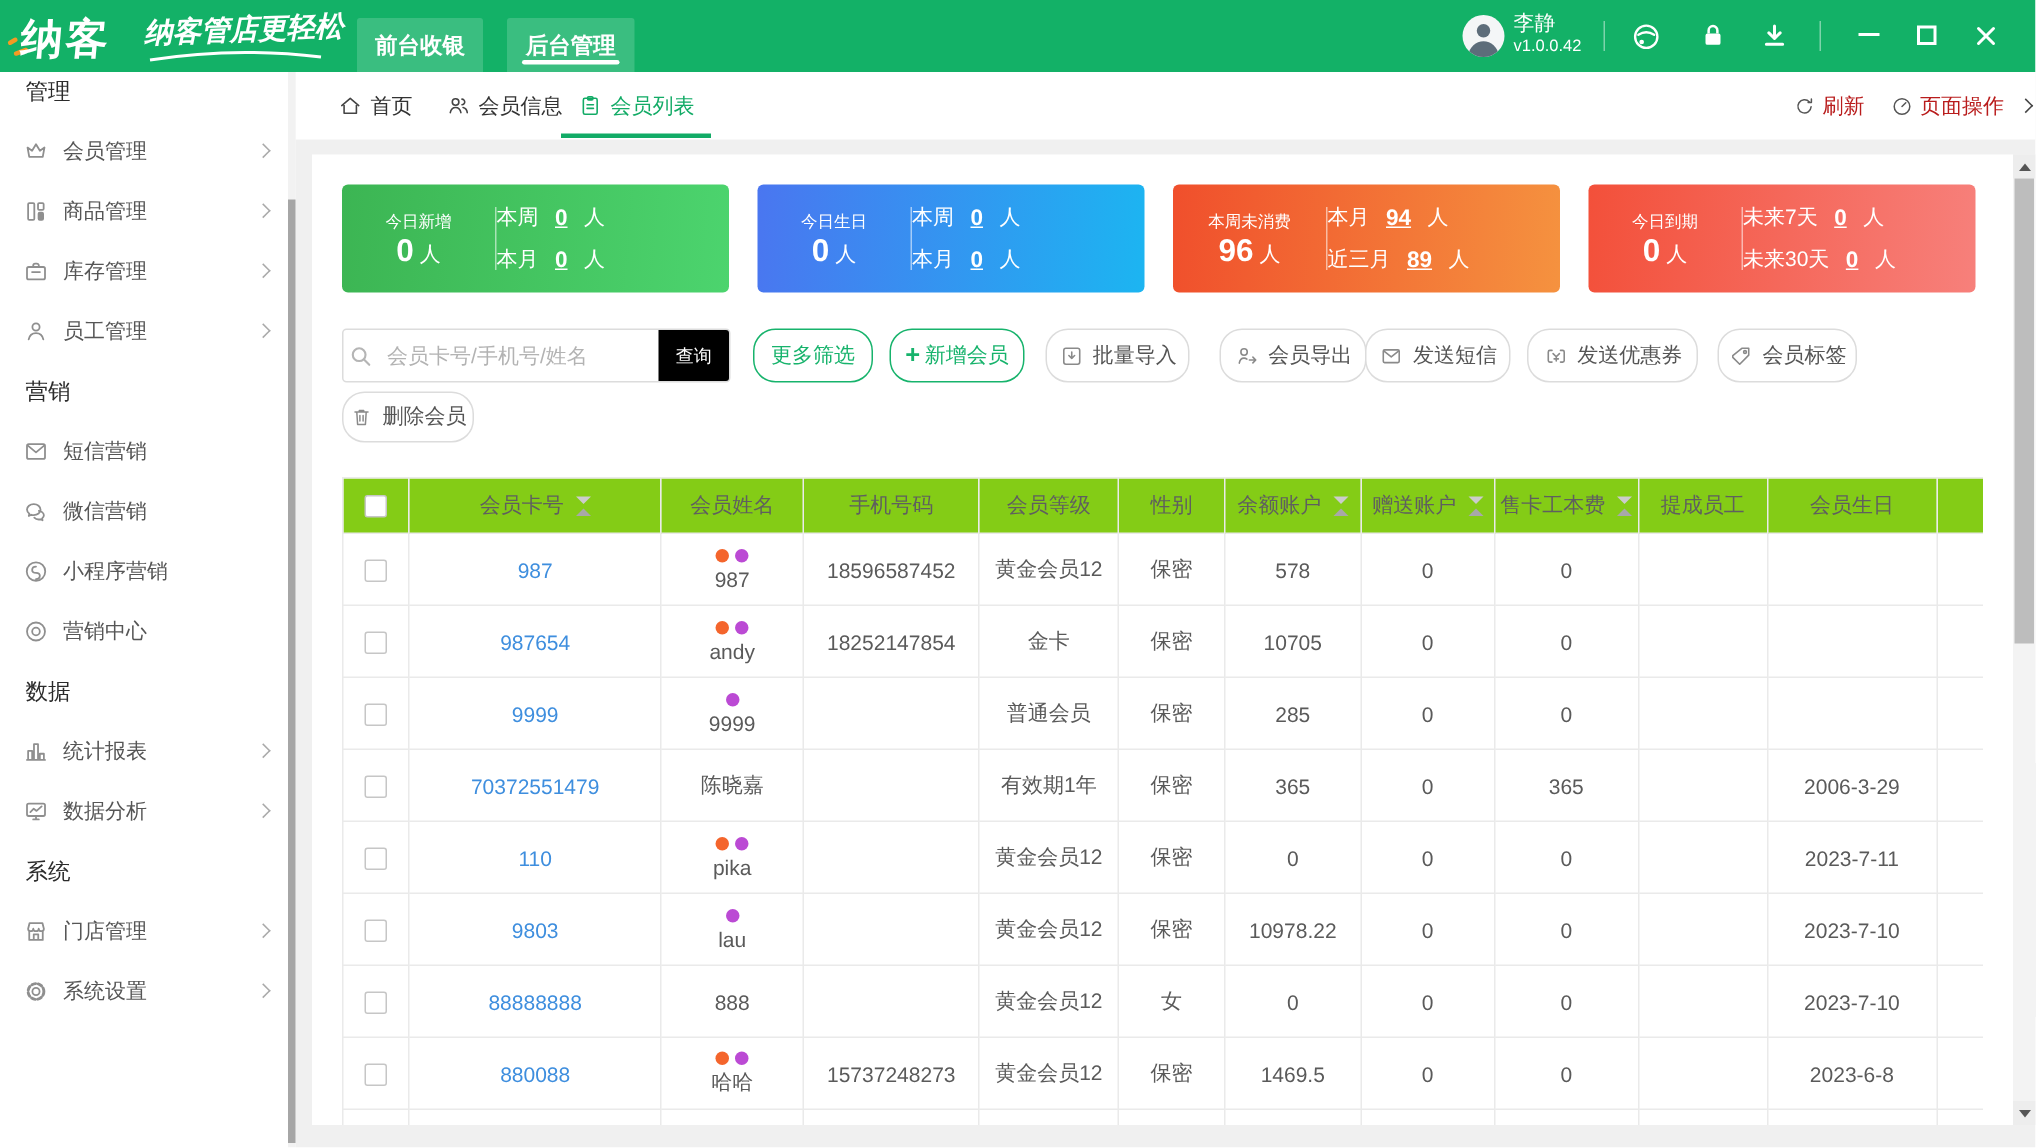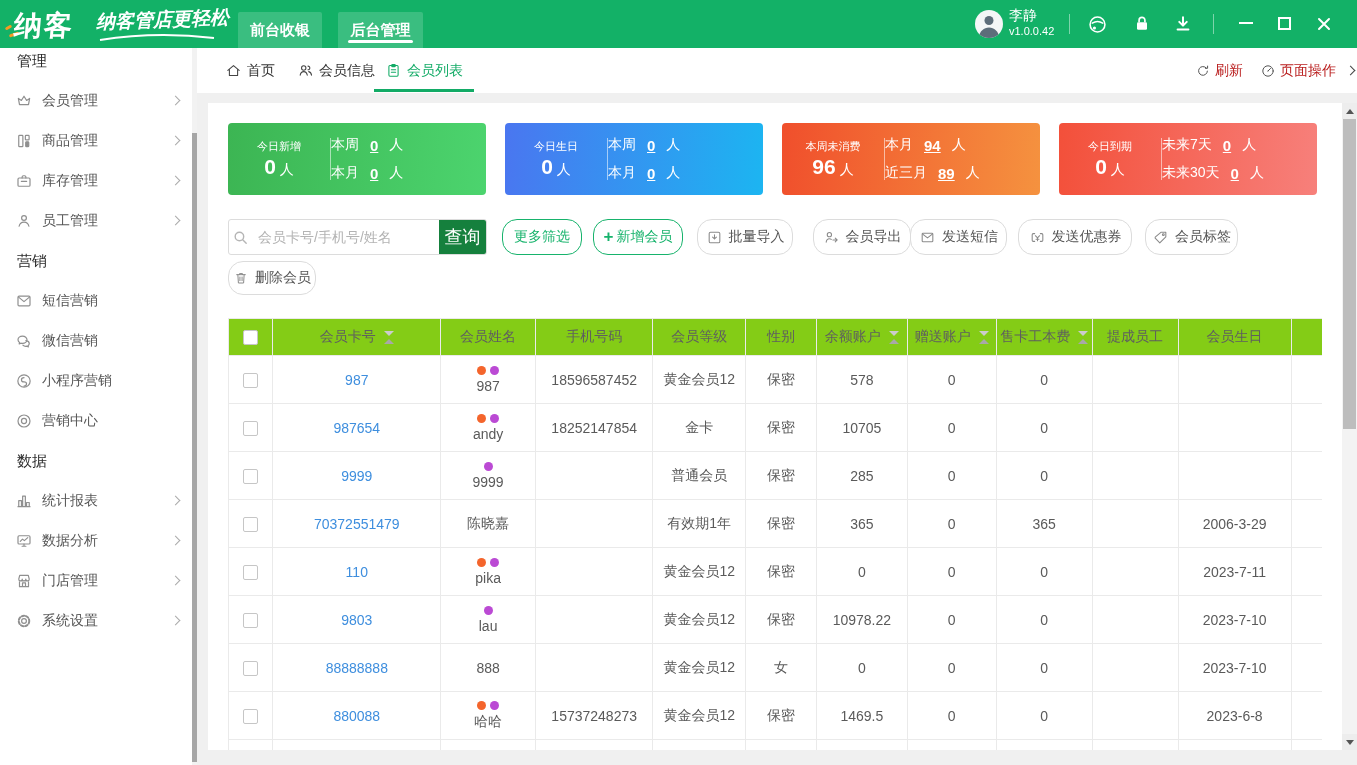--- a/index.html
+++ b/index.html
@@ -50,21 +50,21 @@
 .stat-row{font-size:14px;display:flex;align-items:center;gap:11px}
 .stat-row b{text-decoration:underline;font-size:15px}
 
 .btn{position:absolute;top:116px;height:36px;border:1px solid #dcdcdc;border-radius:15px;background:#fff;color:#555;display:flex;align-items:center;justify-content:center;gap:6px;font-size:14px;cursor:pointer}
 .btn.green{border-color:#17b36c;color:#17b36c}
 .btn .plus{font-size:17px;font-weight:bold;line-height:14px;margin-right:-3px}
 .searchwrap{position:absolute;left:20px;top:116px;width:259px;height:36px;border:1px solid #dcdcdc;border-radius:3px;display:flex;overflow:hidden}
 .searchwrap input{flex:1;border:none;outline:none;font-size:14px;color:#be185d;padding-left:6px;font-family:"Liberation Sans",sans-serif}
 .searchwrap input::placeholder{color:#b3b3b3}
 .search-ic{width:30px;display:flex;align-items:center;justify-content:center}
-.search-btn{width:61px;background:#15803d;color:#fff;font-size:18px;display:flex;align-items:center;justify-content:center;cursor:pointer}
+.search-btn{width:61px;background:#000000;color:#fff;font-size:12px;display:flex;align-items:center;justify-content:center;cursor:pointer}
 
 .table-wrap{position:absolute;left:20px;top:215px;width:1094px;height:432px;overflow:hidden}
 table{border-collapse:collapse;table-layout:fixed;width:1185px}
 th,td{border:1px solid #eaeaea;text-align:center;font-weight:normal;color:#5a5a5a;font-size:14px;padding:0}
 th{background:#84cc16;height:37px;color:#5f5f5f}
 td{height:48px;background:#fff}
 td.link{color:#3e8ede}
 .cbx{display:inline-block;width:15px;height:15px;border:1px solid #c6c6c6;border-radius:2px;background:#fff;vertical-align:middle}
 .sorter{display:inline-flex;flex-direction:column;gap:3px;margin-left:8px;vertical-align:middle}
 .sorter .dn{width:0;height:0;border-left:5px solid transparent;border-right:5px solid transparent;border-top:5.5px solid #ccc}
@@ -227,20 +227,21 @@
     <div class="side-row">
       <span>
         <svg width="18" height="18" viewBox="0 0 24 24" fill="none" stroke="#8f8f8f" stroke-width="1.6" stroke-linecap="round" stroke-linejoin="round">
           <rect x="4" y="5" width="16" height="11" rx="1.5"></rect>
           <path d="M7 12.5l3-3 2.5 2 4.5-4M12 16v3M9.5 19h5"></path>
         </svg>
       </span>
       <span class="lbl">数据分析</span>
       <span class="side-chev"></span>
     </div>
+    <div class="side-head">系统</div>
     <div class="side-row">
       <span>
         <svg width="18" height="18" viewBox="0 0 24 24" fill="none" stroke="#8f8f8f" stroke-width="1.6" stroke-linecap="round" stroke-linejoin="round">
           <path d="M5 9.5L6.3 4.5h11.4L19 9.5M5 9.5c0 1.2.9 2.2 2.3 2.2s2.3-1 2.3-2.2c0 1.2.9 2.2 2.4 2.2s2.4-1 2.4-2.2c0 1.2.9 2.2 2.3 2.2s2.3-1 2.3-2.2M6 11.5v8h12v-8M10 19.5v-5h4v5"></path>
         </svg>
       </span>
       <span class="lbl">门店管理</span>
       <span class="side-chev"></span>
     </div>
     <div class="side-row">

